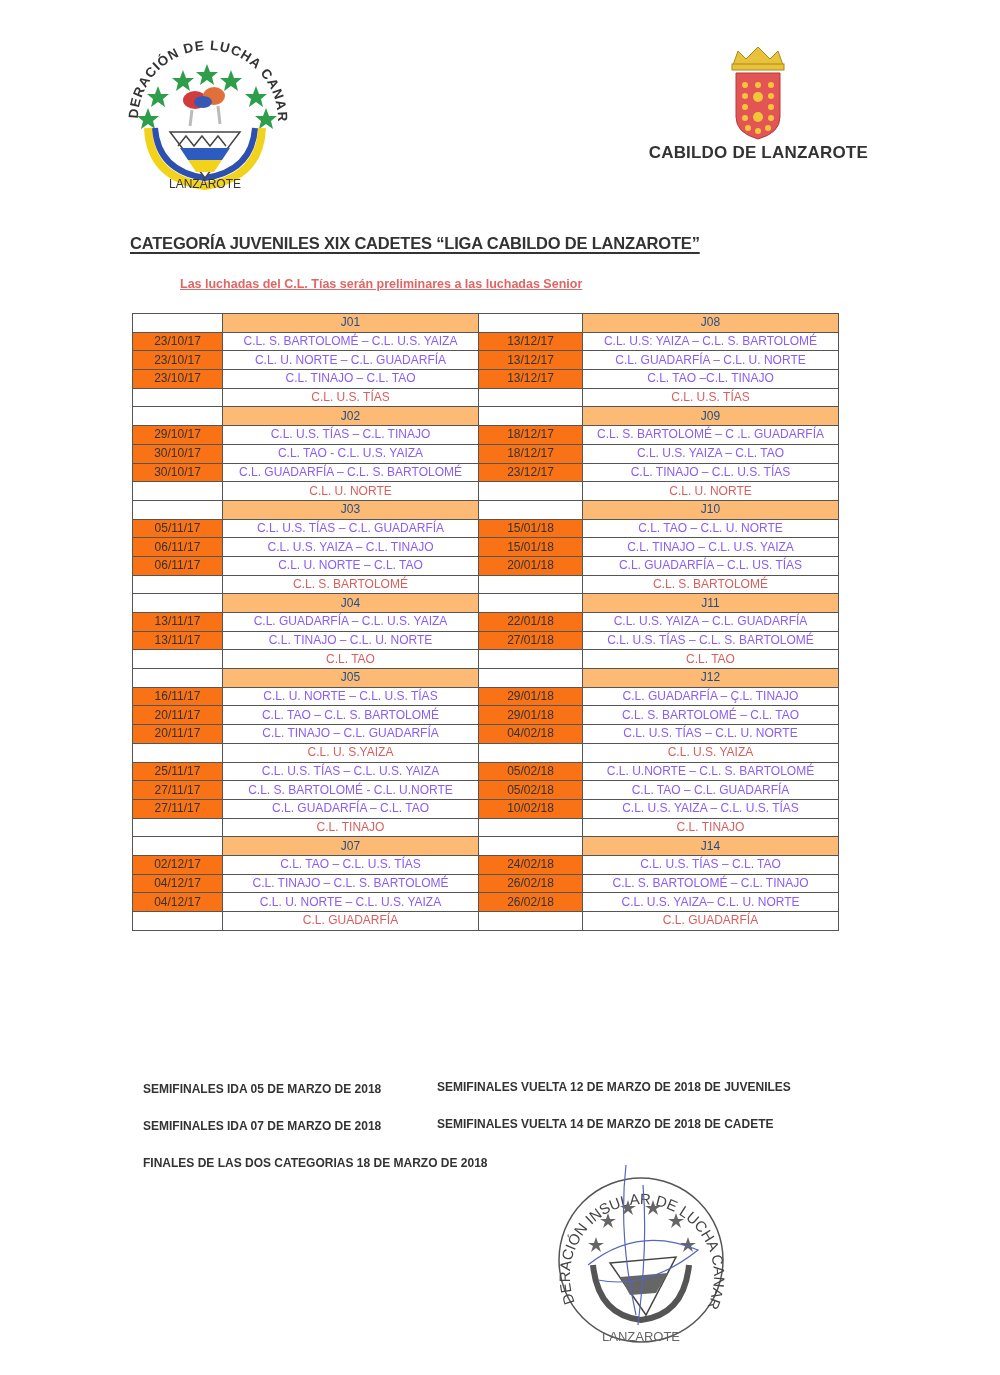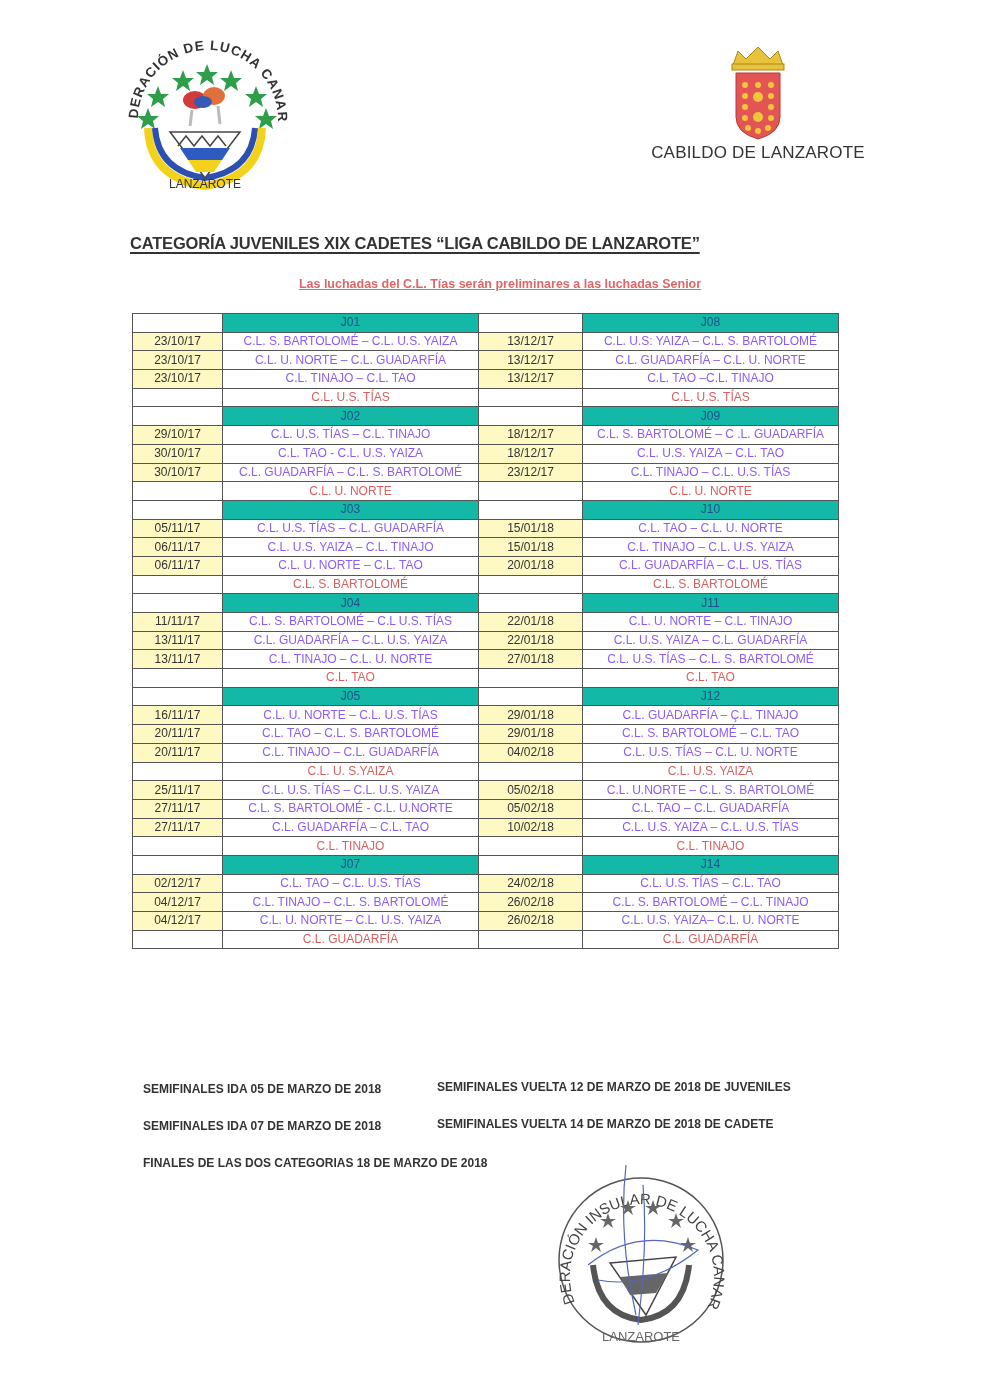--- a/index.html
+++ b/index.html
@@ -1,31 +1,31 @@
 <!DOCTYPE html>
 <html><head>
 <meta charset="utf-8">
 <style>
   html, body { margin:0; padding:0; }
   body { width:1000px; height:1375px; background:#ffffff; position:relative; overflow:hidden; font-family:"Liberation Sans", sans-serif; color:#222; }
   .abs { position:absolute; }
   
   #fed-logo { left:110px; top:28px; width:190px; height:170px; }
   #cab-logo { left:648px; top:45px; width:220px; height:125px; }
-  .cab-title { position:absolute; left:0; top:98px; width:220px; text-align:center; font-weight:normal; font-size:17px; color:#333; letter-spacing:0.2px; }
+  .cab-title { position:absolute; left:0; top:98px; width:220px; text-align:right; font-weight:bold; font-size:17px; color:#333; letter-spacing:0.2px; }
   
   .main-title { left:130px; top:234px; width:710px; text-align:left; font-weight:bold; font-size:16.5px; color:#333; text-decoration:underline; text-decoration-thickness:2px; text-underline-offset:3px; letter-spacing:-0.2px; }
-  .sub-title { left:180px; top:277px; width:640px; text-align:center; font-weight:bold; font-size:12.5px; color:#e06666; text-decoration:underline; }
+  .sub-title { left:180px; top:277px; width:640px; text-align:left; font-weight:bold; font-size:12.5px; color:#e06666; text-decoration:underline; }
   
   .sched { position:absolute; left:132px; top:313px; width:706px; border-collapse:collapse; table-layout:fixed; }
   .sched td { border:1px solid #555; height:17.7px; padding:0; font-size:12px; text-align:center; line-height:17px; white-space:nowrap; overflow:hidden; }
   .sched col.d1 { width:90px; } .sched col.m1 { width:256px; }
   .sched col.d2 { width:104px; } .sched col.m2 { width:256px; }
-  .date { background:#fef9c3; color:#333;margin-top:10px; }
-  .blue { background:#14b8a6; color:#1f4f8a; font-size:11px; font-weight:normal;margin-top:28px; }
+  .date { background:#f97316; color:#333;margin-top:10px; }
+  .blue { background:#fdba74; color:#1f4f8a; font-size:11px; font-weight:normal;margin-top:28px; }
   .rest { color:#d95f5f; }
   .match { color:#8b5cf6; }
   
   .note { font-weight:bold; font-size:12px; color:#333; }
   
   #stamp { left:548px; top:1155px; width:185px; height:195px; }
 </style>
 </head>
 <body>
 
@@ -191,26 +191,20 @@
         <td class=""></td>
         <td class="rest">C.L. S. BARTOLOMÉ</td>
       </tr>
       <tr>
         <td class=""></td>
         <td class="blue">J04</td>
         <td class=""></td>
         <td class="blue">J11</td>
       </tr>
       <tr>
-        <td class="date">11/11/17</td>
-        <td class="match">C.L. S. BARTOLOMÉ – C.L  U.S. TÍAS</td>
-        <td class="date">22/01/18</td>
-        <td class="match">C.L. U. NORTE – C.L. TINAJO</td>
-      </tr>
-      <tr>
         <td class="date">13/11/17</td>
         <td class="match">C.L. GUADARFÍA – C.L. U.S. YAIZA</td>
         <td class="date">22/01/18</td>
         <td class="match">C.L. U.S. YAIZA – C.L. GUADARFÍA</td>
       </tr>
       <tr>
         <td class="date">13/11/17</td>
         <td class="match">C.L. TINAJO – C.L. U. NORTE</td>
         <td class="date">27/01/18</td>
         <td class="match">C.L. U.S. TÍAS – C.L. S. BARTOLOMÉ</td>

